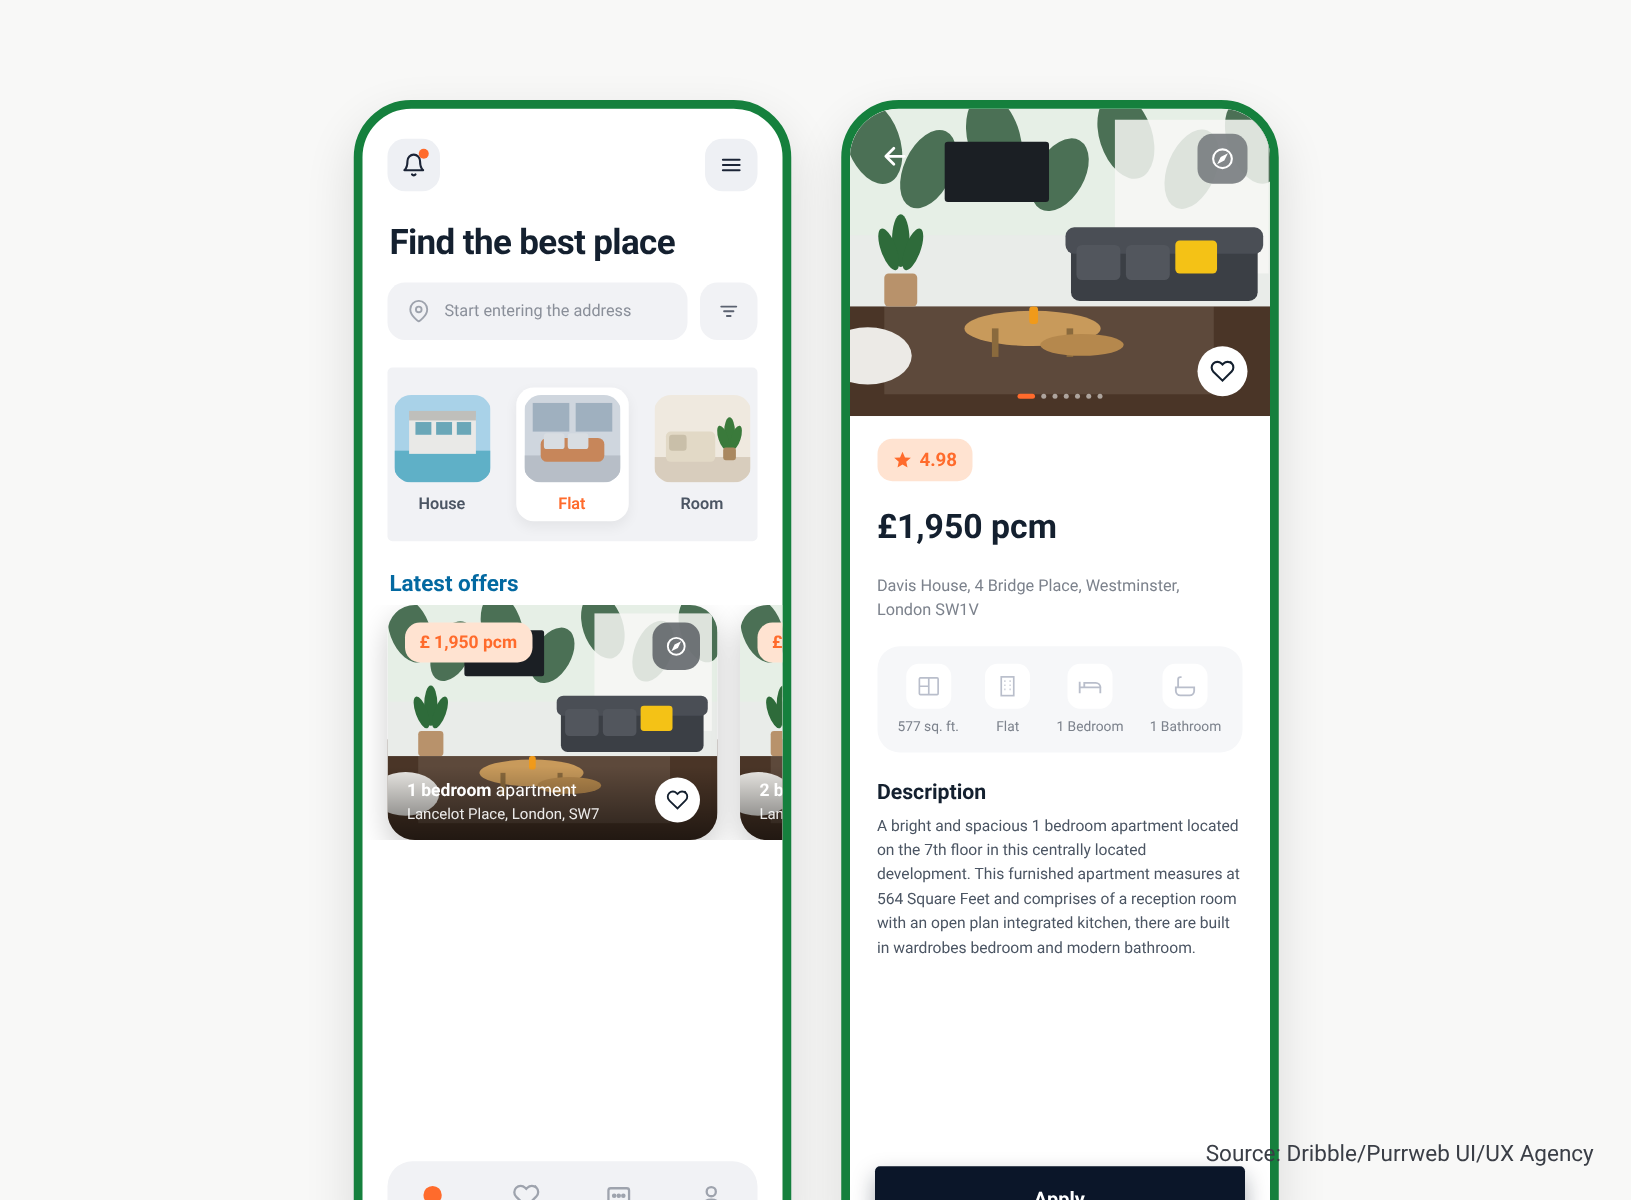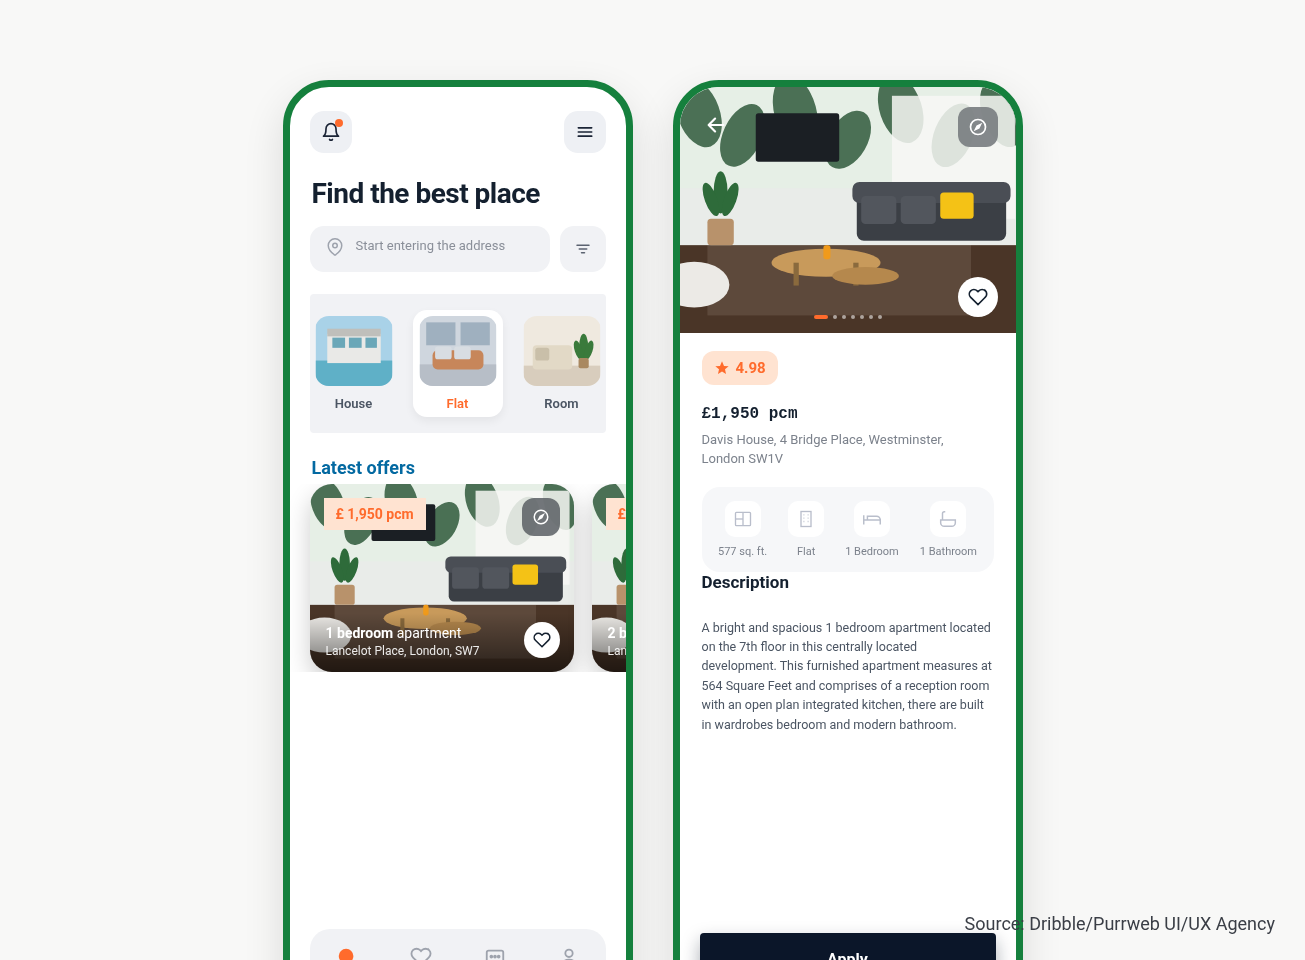--- a/index.html
+++ b/index.html
@@ -43,21 +43,21 @@
     background:#ff6b2c; border-radius:50%;
   }
   .headline {
     font-size:28px; font-weight:700; color:#14202f;
     padding:24px 22px 16px;
     letter-spacing:-0.5px;
   }
   .searchrow { display:flex; gap:10px; padding:0 20px; }
   .searchbox {
     flex:1; height:46px; background:#f1f2f5; border-radius:14px;
-    display:flex; gap:12px; padding:12px 16px;
+    display:flex; align-items:center; gap:12px; padding:0 16px;
     color:#8a8f99; font-size:13px;
   }
   .filterbtn {
     width:46px; height:46px; border-radius:14px; background:#f1f2f5;
     display:flex; align-items:center; justify-content:center; color:#1b2436;
   }
   .cats {
     margin:22px 20px 0; background:#f1f2f5; border-radius:4px;
     padding:16px; display:flex; gap:14px; justify-content:center;
   }
@@ -78,21 +78,21 @@
   }
   .card {
     min-width:264px; height:188px; border-radius:22px; position:relative;
     overflow:hidden; box-shadow:0 10px 24px rgba(0,0,0,0.2);
     flex-shrink:0;
   }
   .card-bg { position:absolute; inset:0; }
   .price-pill {
     position:absolute; top:14px; left:14px;
     background:#ffe3d1; color:#ff6b2c; font-weight:700;
-    font-size:14px; padding:8px 12px; border-radius:0;
+    font-size:14px; padding:8px 12px; border-radius:12px;
   }
   .compass-pill {
     position:absolute; top:14px; right:14px;
     width:38px; height:38px; border-radius:12px;
     background:rgba(90,95,100,0.85);
     display:flex; align-items:center; justify-content:center; color:#fff;
   }
   .card-bottom {
     position:absolute; left:0; right:0; bottom:0;
     padding:12px 16px 14px;
@@ -144,34 +144,34 @@
   }
   .pdot { width:4px; height:4px; border-radius:50%; background:#fff; opacity:0.55; }
   .pdot.active { width:14px; border-radius:3px; background:#ff6b2c; opacity:1; }
 
   .detail-body { padding:18px 22px 0; }
   .rating-pill {
     display:inline-flex; align-items:center; gap:6px;
     background:#ffe3d1; color:#ff6b2c; font-weight:700; font-size:15px;
     padding:8px 12px; border-radius:12px;
   }
-  .price-line { font-size:16px; font-weight:700; color:#14202f; margin-top:20px;font-family:Liberation Mono, monospace; }
-  .addr-line { font-size:13px; color:#7c828c; line-height:1.45; margin-top:8px; max-width:280px; }
+  .price-line { font-size:27px; font-weight:700; color:#14202f; margin-top:20px; }
+  .addr-line { font-size:13px; color:#7c828c; line-height:1.45; margin-top:24px; max-width:280px; }
 
   .amen {
     margin-top:18px; background:#f6f7f9; border-radius:18px;
     padding:14px 6px; display:flex; justify-content:space-around;text-align:right;
   }
   .amen-item { display:flex; flex-direction:column; align-items:center; gap:8px; }
   .amen-ic { width:36px; height:36px; border-radius:10px; background:#fff;
     display:flex; align-items:center; justify-content:center; color:#b9becb; }
   .amen-label { font-size:11px; color:#7c828c; }
 
-  .desc-h { font-size:17px; font-weight:700; color:#14202f; }
-  .desc-t { font-size:12.5px; color:#4b5563; line-height:1.55; margin-top:26px; }
+  .desc-h { font-size:17px; font-weight:700; color:#14202f; margin-top:22px; }
+  .desc-t { font-size:12.5px; color:#4b5563; line-height:1.55; margin-top:8px; }
 
   .apply-btn {
     position:absolute; left:20px; right:20px; bottom:20px;
     height:52px; border-radius:4px; background:#0b1629;
     color:#fff; font-weight:700; font-size:16px;
     display:flex; align-items:center; justify-content:center;
     box-shadow:0 8px 18px rgba(11,22,41,0.35);
   }
 
   .source {

